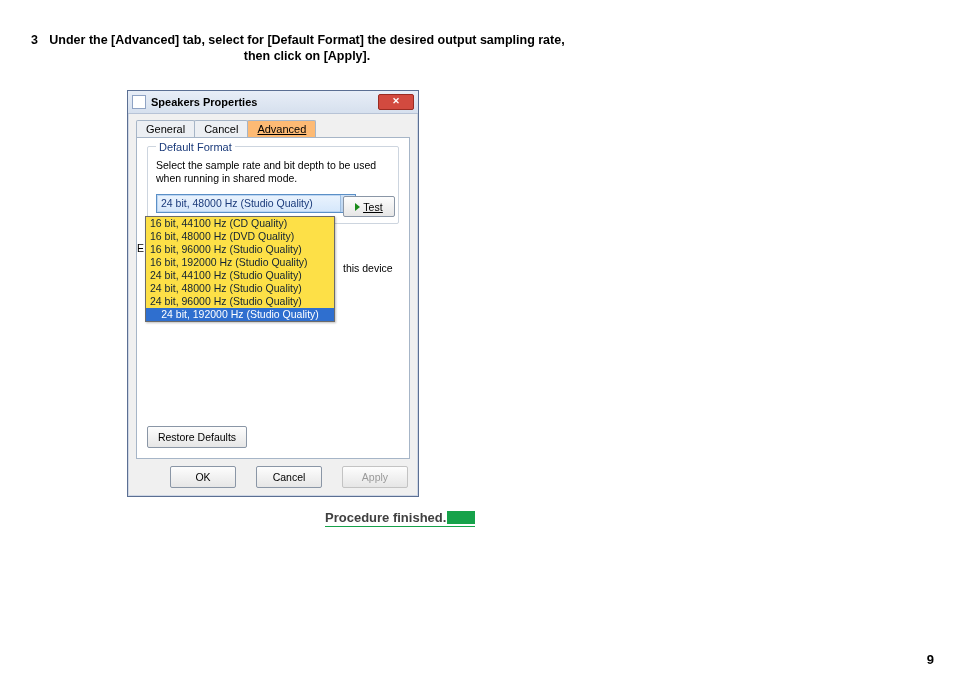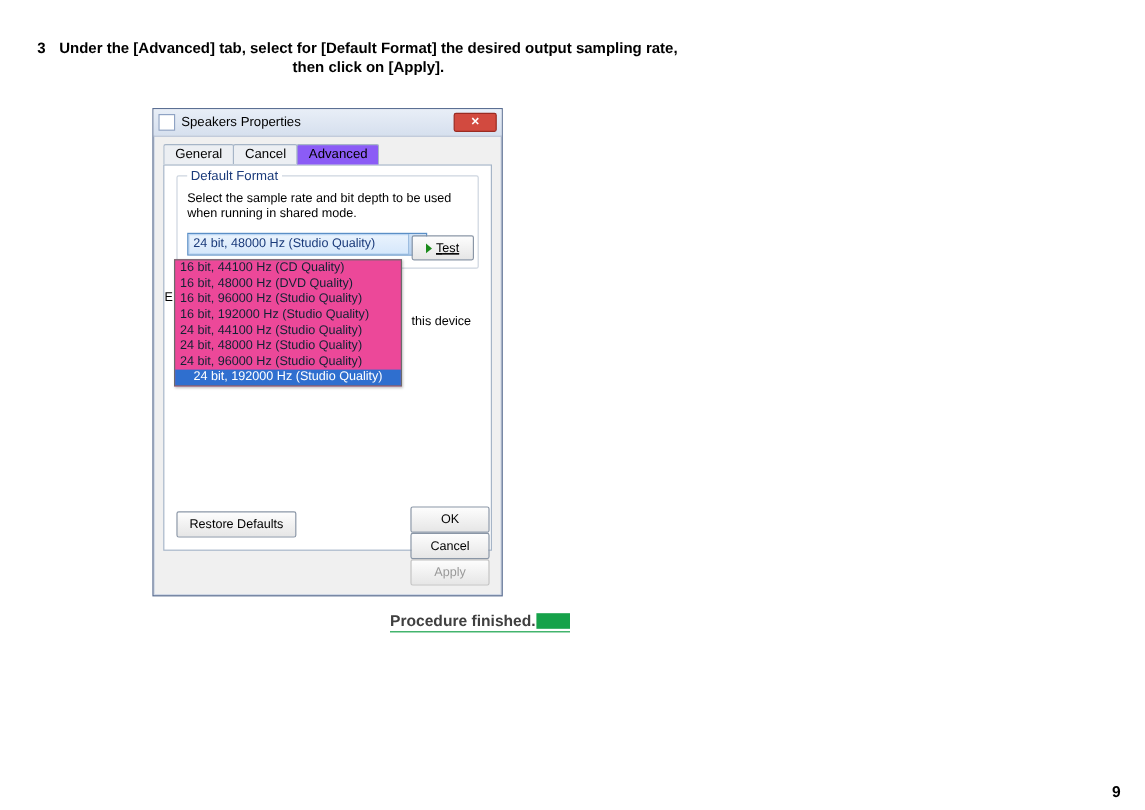--- a/index.html
+++ b/index.html
@@ -54,21 +54,21 @@
     align-items: center;
     padding: 0 4px;
     font-size: 11px;
   }
   .title-icon {
     width: 12px; height: 12px;
     border: 1px solid #8fa3c4;
     background: #fff;
     margin-right: 5px;
   }
-  .title-text { flex: 1; }
+  .title-text { flex: 1; font-weight: bold; }
   .close-btn {
     width: 34px; height: 14px;
     background: #d24a3f;
     border: 1px solid #9a2b22;
     border-radius: 2px;
     color: #fff;
     font-size: 9px;
     line-height: 12px;
     text-align: center;
     font-weight: bold;
@@ -82,23 +82,24 @@
   }
   .tab {
     border: 1px solid #a6b5c7;
     border-bottom: none;
     background: #eceff3;
     padding: 2px 9px;
     border-radius: 2px 2px 0 0;
     margin-right: -1px;
   }
   .tab.active {
-    background: #8b5cf6;
+    background: #fdba74;
     position: relative;
     z-index: 2;
+    text-decoration: underline;
   }
   .tab-panel {
     margin: 0 8px 8px 8px;
     border: 1px solid #a6b5c7;
     background: #fff;
     height: 320px;
     position: relative;
   }
 
   .group {
@@ -171,21 +172,21 @@
   }
   .test-btn .lbl { text-decoration: underline; text-decoration-color: #000; }
   .test-btn .lbl::first-letter { text-decoration: underline; }
 
   .dropdown-list {
     position: absolute;
     left: 8px;
     top: 78px;
     width: 188px;
     border: 1px solid #6b6b6b;
-    background: #ec4899;
+    background: #fde047;
     font-size: 10.5px;
     line-height: 13px;
     box-shadow: 1px 1px 2px rgba(0,0,0,0.25);
   }
   .dropdown-list .opt {
     padding: 0 4px;
     color: #123;
     white-space: nowrap;
   }
   .dropdown-list .opt.selected {
@@ -220,22 +221,21 @@
     border-radius: 2px;
     text-align: center;
     line-height: 20px;
   }
 
   .dialog-buttons {
     position: absolute;
     right: 10px;
     bottom: 8px;
     display: flex;
-    gap: 0;
-    flex-direction: column;
+    gap: 20px;
   }
   .dlg-btn {
     width: 64px; height: 20px;
     border: 1px solid #8a96a6;
     background: linear-gradient(#fdfdfd, #e6e6e6);
     font-size: 10.5px;
     border-radius: 2px;
     text-align: center;
     line-height: 20px;
   }

